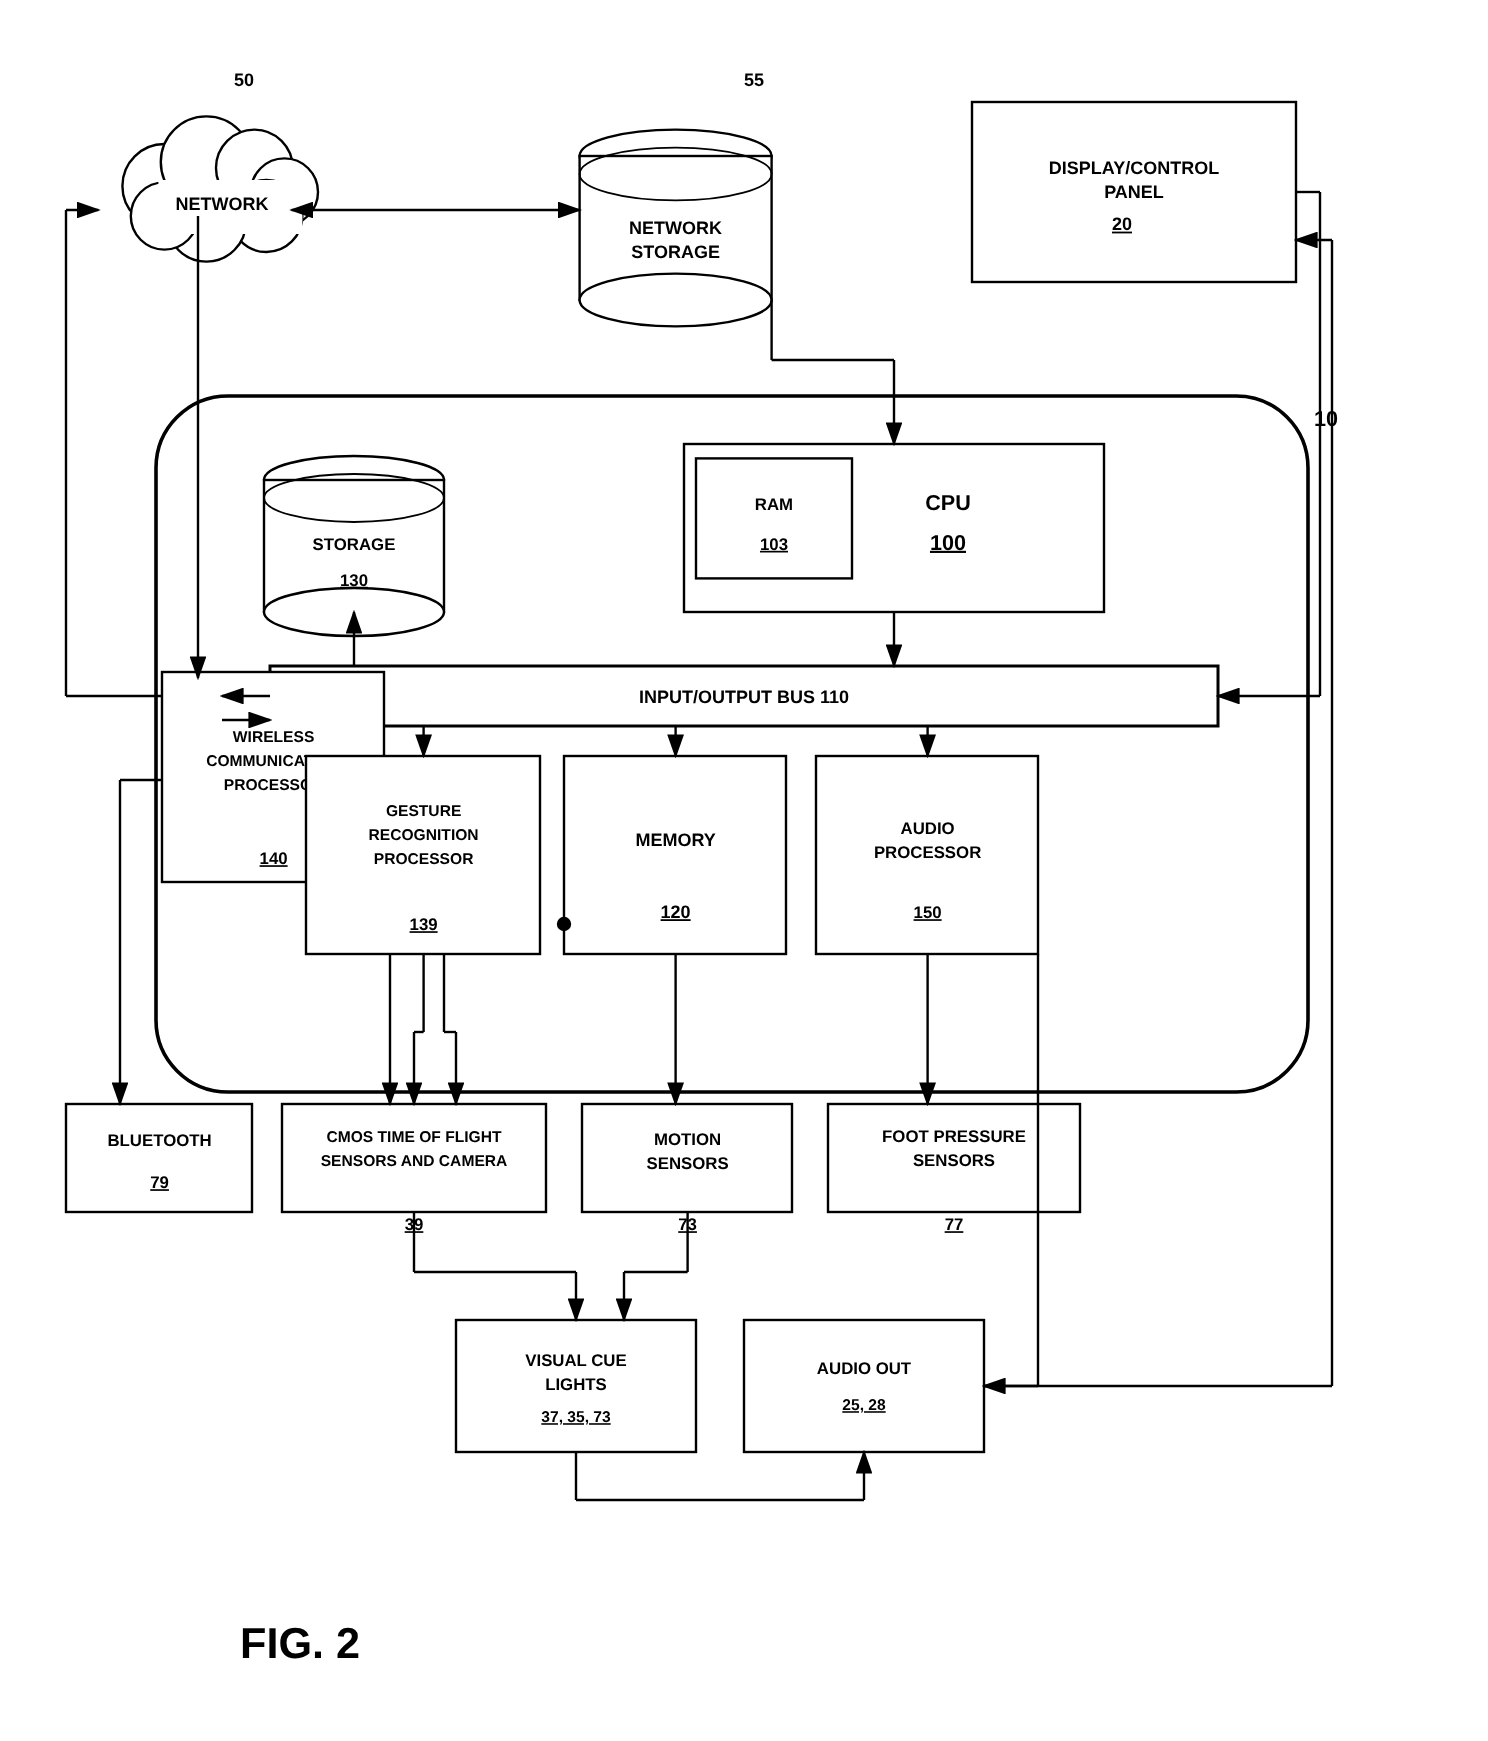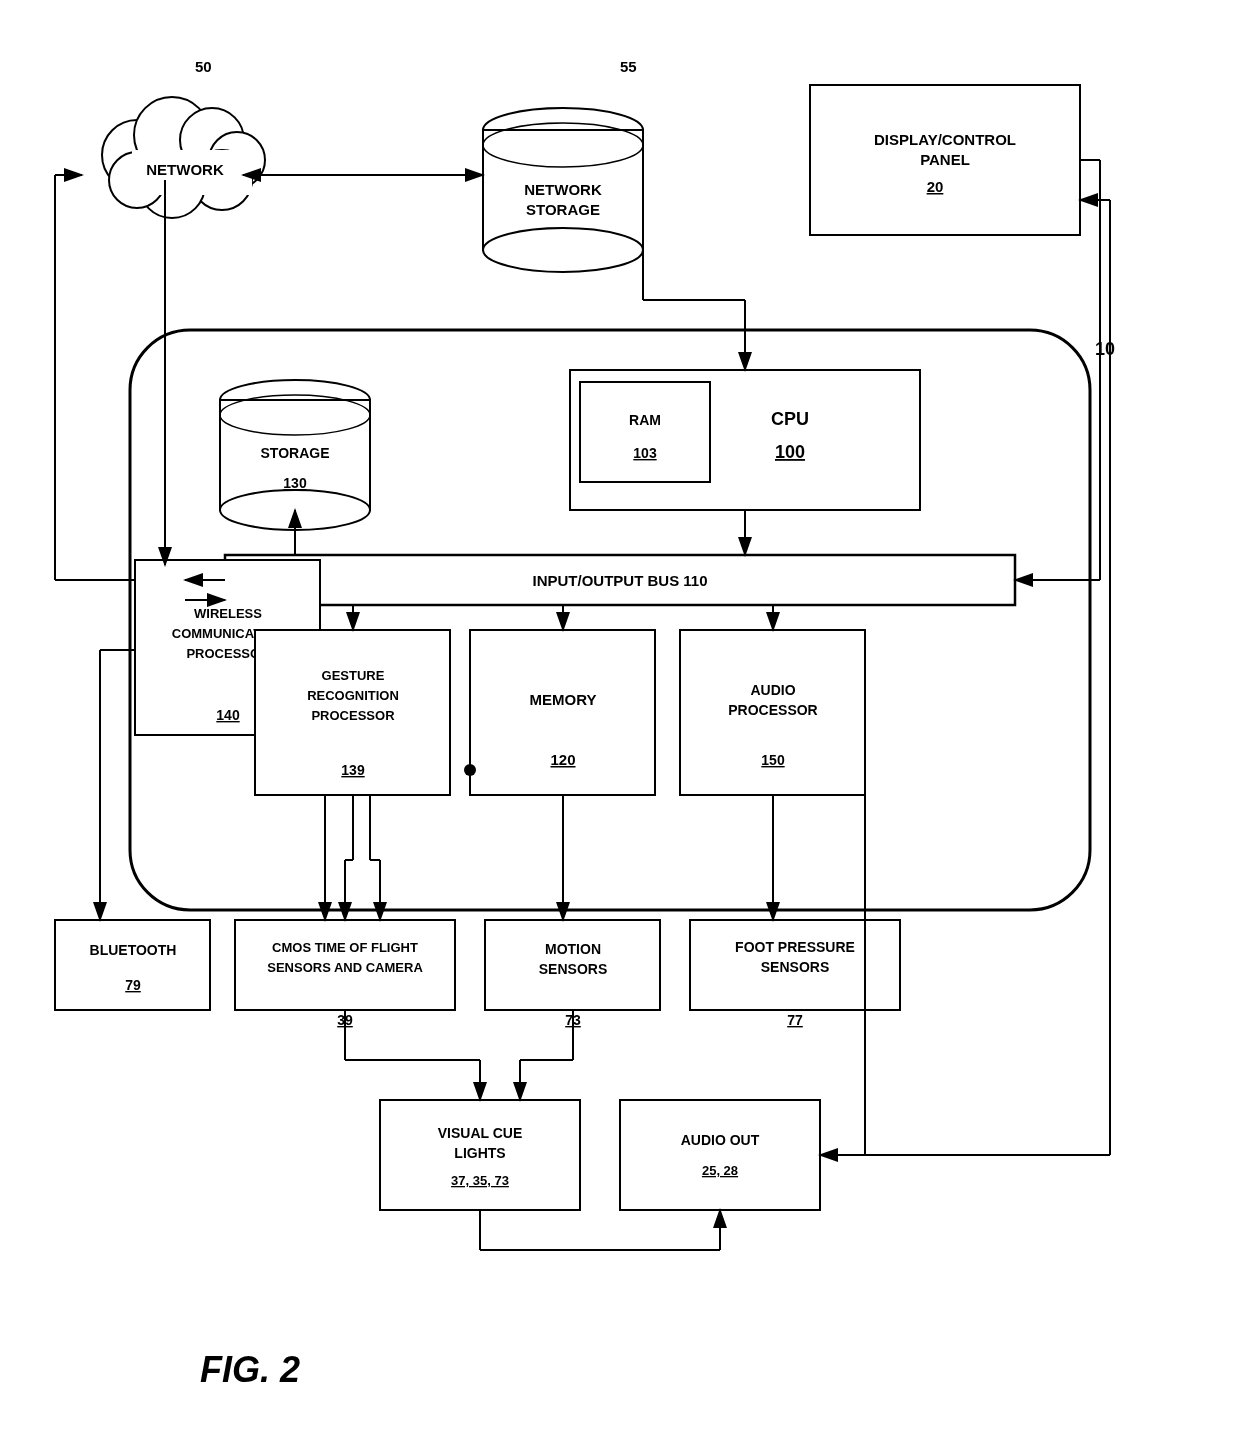--- a/index.html
+++ b/index.html
@@ -22,21 +22,20 @@
     svg {
       position: absolute;
       top: 0; left: 0;
       width: 1240px;
       height: 1451px;
     }
 
     .fig-label {
       position: absolute;
       font-size: 36px;
-      font-style: italic;
       font-weight: bold;
       color: #000;
     }
   </style>
 </head>
 <body>
 
 <div class="diagram-container">
 
   <svg viewBox="0 0 1240 1451" xmlns="http://www.w3.org/2000/svg">

